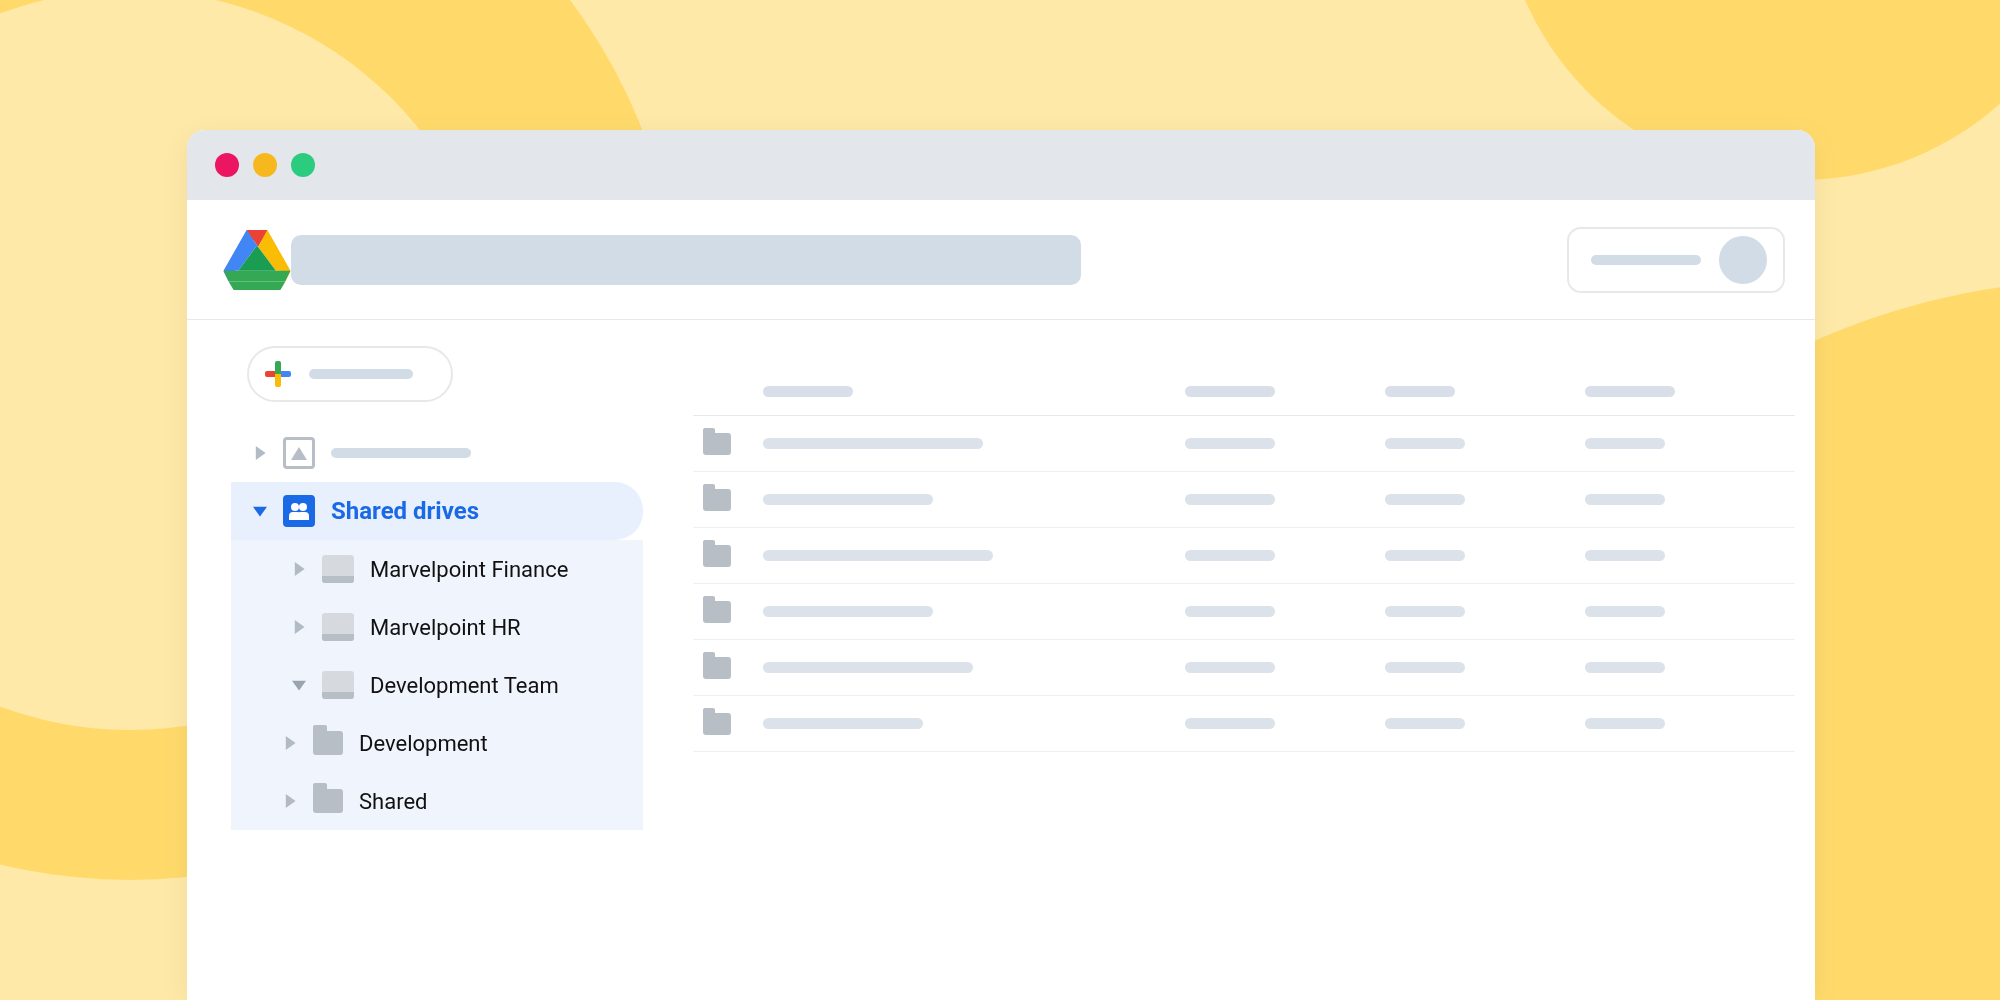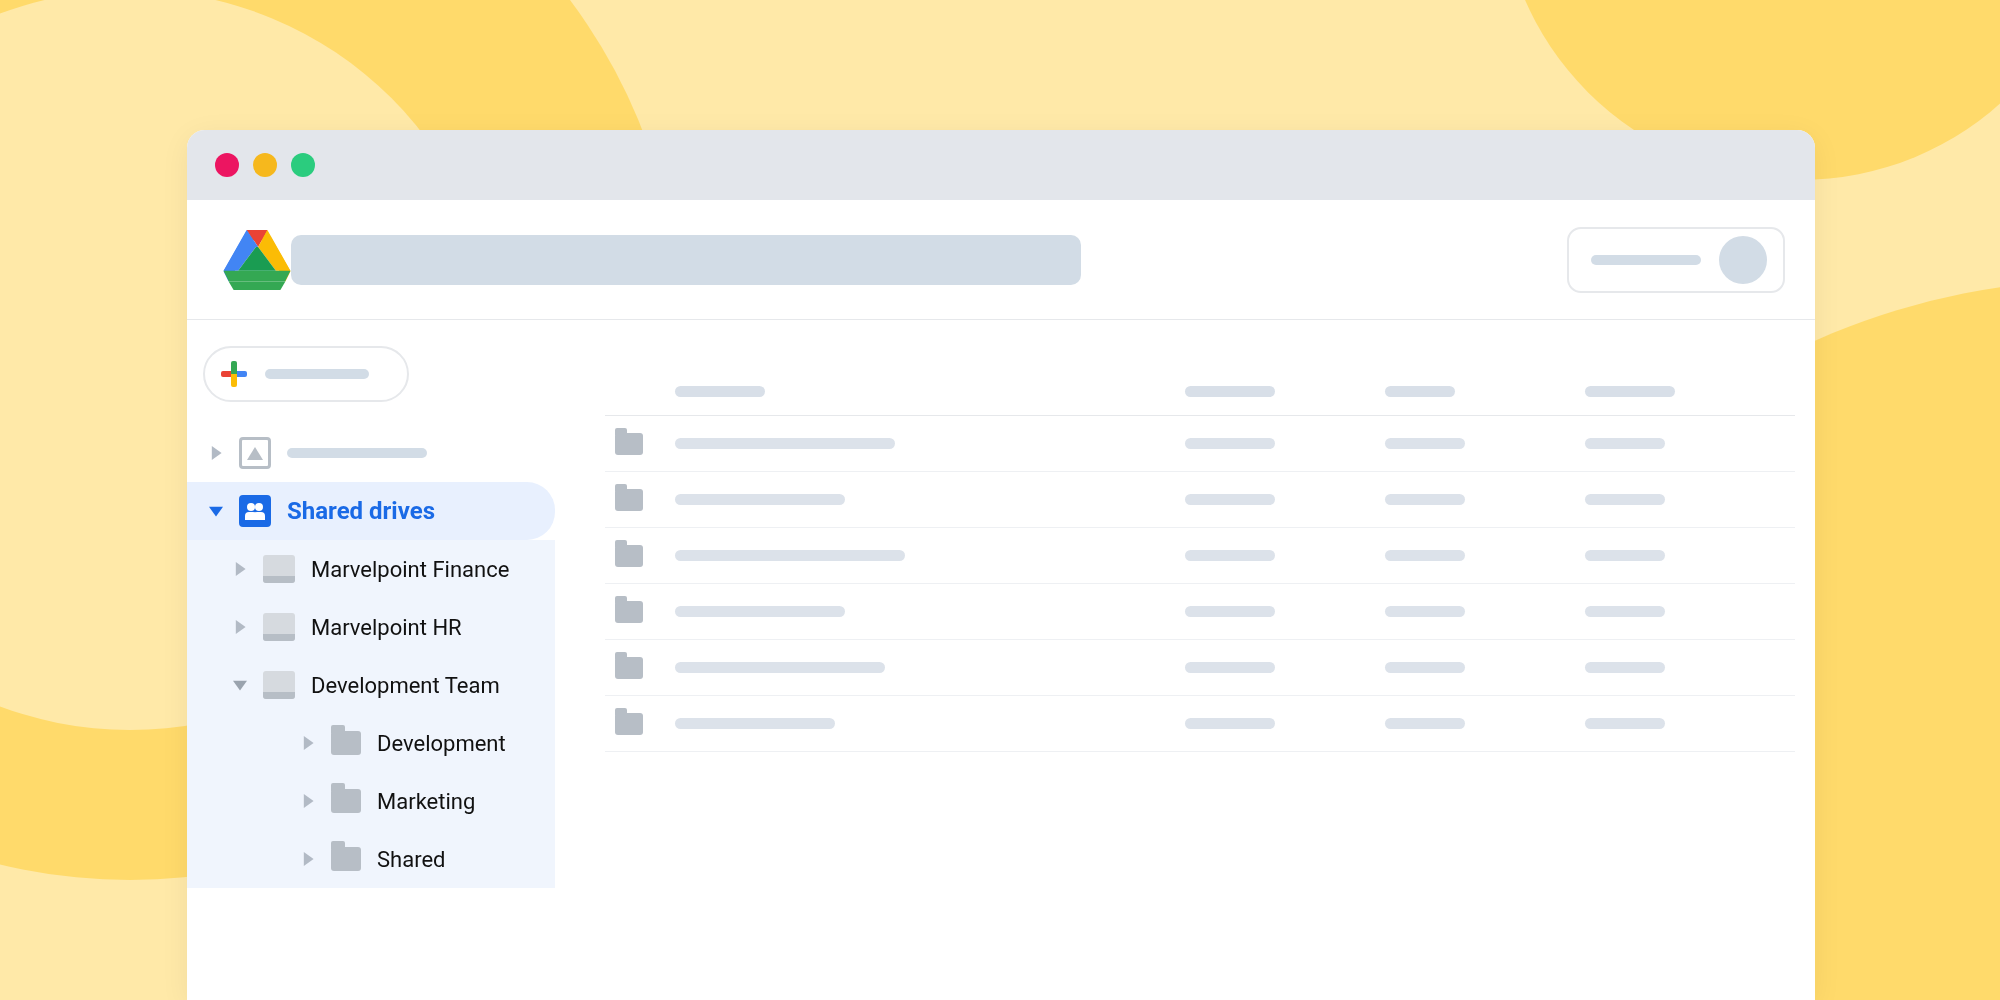--- a/index.html
+++ b/index.html
@@ -94,23 +94,24 @@
   .avatar {
     width: 48px; height: 48px; border-radius: 50%; background: #D2DCE6;
   }
 
   
   .body {
     display: flex;
     height: calc(100% - 190px);
   }
   .sidebar {
-    width: 368px;
+    width: 412px;
     flex: 0 0 auto;
     padding-top: 26px;
+    margin-left: 44px;
   }
   .main {
     flex: 1;
     padding: 48px 20px 0 50px;
   }
 
   
   .new-btn {
     margin-left: 16px;
     width: 206px; height: 56px;
@@ -210,22 +211,22 @@
   }
   .folder-mini::before {
     content: ""; position: absolute; left: 0; top: -6px; width: 14px; height: 8px;
     background: #B7BEC6; border-radius: 2px 2px 0 0;
   }
 
   .tree-row .stub {
     width: 140px; height: 10px; background: #D2DCE6; border-radius: 5px;
   }
 
-  .indent-1 { padding-left: 40px; }
-  .indent-2 { padding-left: 108px; }
+  .indent-1 { padding-left: 55px; }
+  .indent-2 { padding-left: 46px; }
   .nested-under-sel {
     background: #F0F5FD;
   }
 
   
   .table { width: 100%; }
   .thead, .trow {
     display: grid;
     grid-template-columns: 60px 1fr 200px 200px 200px;
     align-items: center;
@@ -370,29 +371,20 @@
           <div class="tree-row indent-2">
             <span class="caret closed">
               <svg viewBox="0 0 10 10">
                   <polygon points="2,0 9,5 2,10"></polygon>
                 </svg>
             </span>
             <span class="folder-mini"></span>
             <span>Development</span>
           </div>
 
-          <div class="tree-row indent-2">
-            <span class="caret closed">
-              <svg viewBox="0 0 10 10">
-                  <polygon points="2,0 9,5 2,10"></polygon>
-                </svg>
-            </span>
-            <span class="folder-mini"></span>
-            <span>Marketing</span>
-          </div>
 
 
           <div class="tree-row indent-2">
             <span class="caret closed">
               <svg viewBox="0 0 10 10">
                   <polygon points="2,0 9,5 2,10"></polygon>
                 </svg>
             </span>
             <span class="folder-mini"></span>
             <span>Shared</span>

